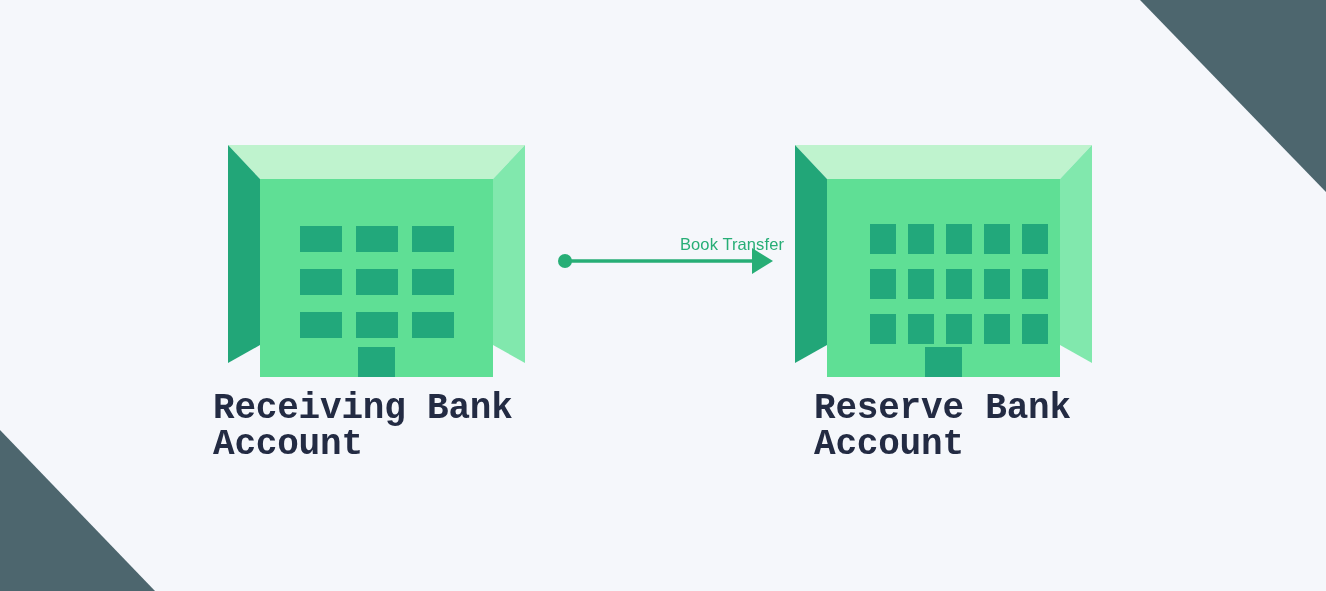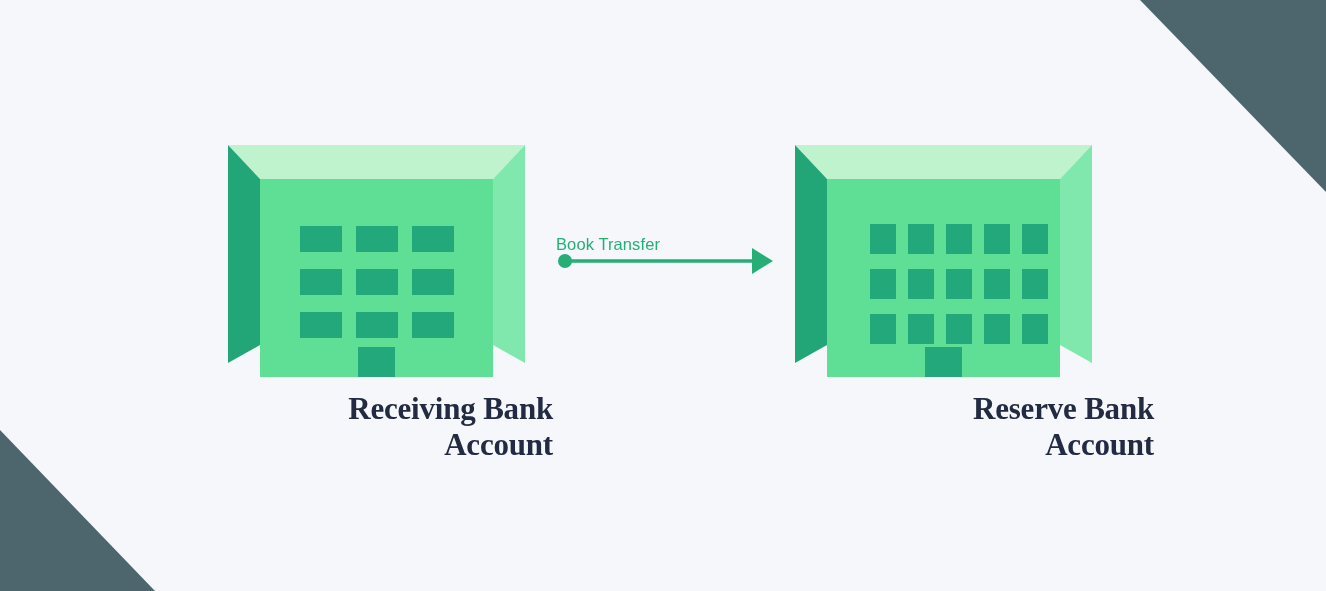--- a/index.html
+++ b/index.html
@@ -37,24 +37,24 @@
     height: 161px;
   }
   .node {
     position: absolute;
   }
   .building-svg {
     display: block;
   }
   .node-label {
     position: absolute;
-    text-align: right;
-    font-family: Liberation Serif, serif;
+    text-align: left;
+    font-family: Liberation Mono, monospace;
     font-weight: bold;
-    font-size: 31px;
+    font-size: 36px;
     line-height: 36px;
     color: #232B43;
     letter-spacing: -0.2px;
     white-space: pre-line;
   }
   #node-receiving {
     left: 228px;
     top: 145px;
   }
   #node-reserve {
@@ -76,21 +76,21 @@
     left: 556px;
     top: 228px;
     width: 228px;
     height: 66px;
   }
   #connector-label {
     position: absolute;
     left: 556px;
     top: 235px;
     width: 228px;
-    text-align: left;
+    text-align: right;
     font-family: "Liberation Sans", sans-serif;
     font-size: 16.5px;
     color: #27AE76;
     letter-spacing: 0.1px;
   }
 </style>
 </head>
 <body>
 
 <div id="stage">

